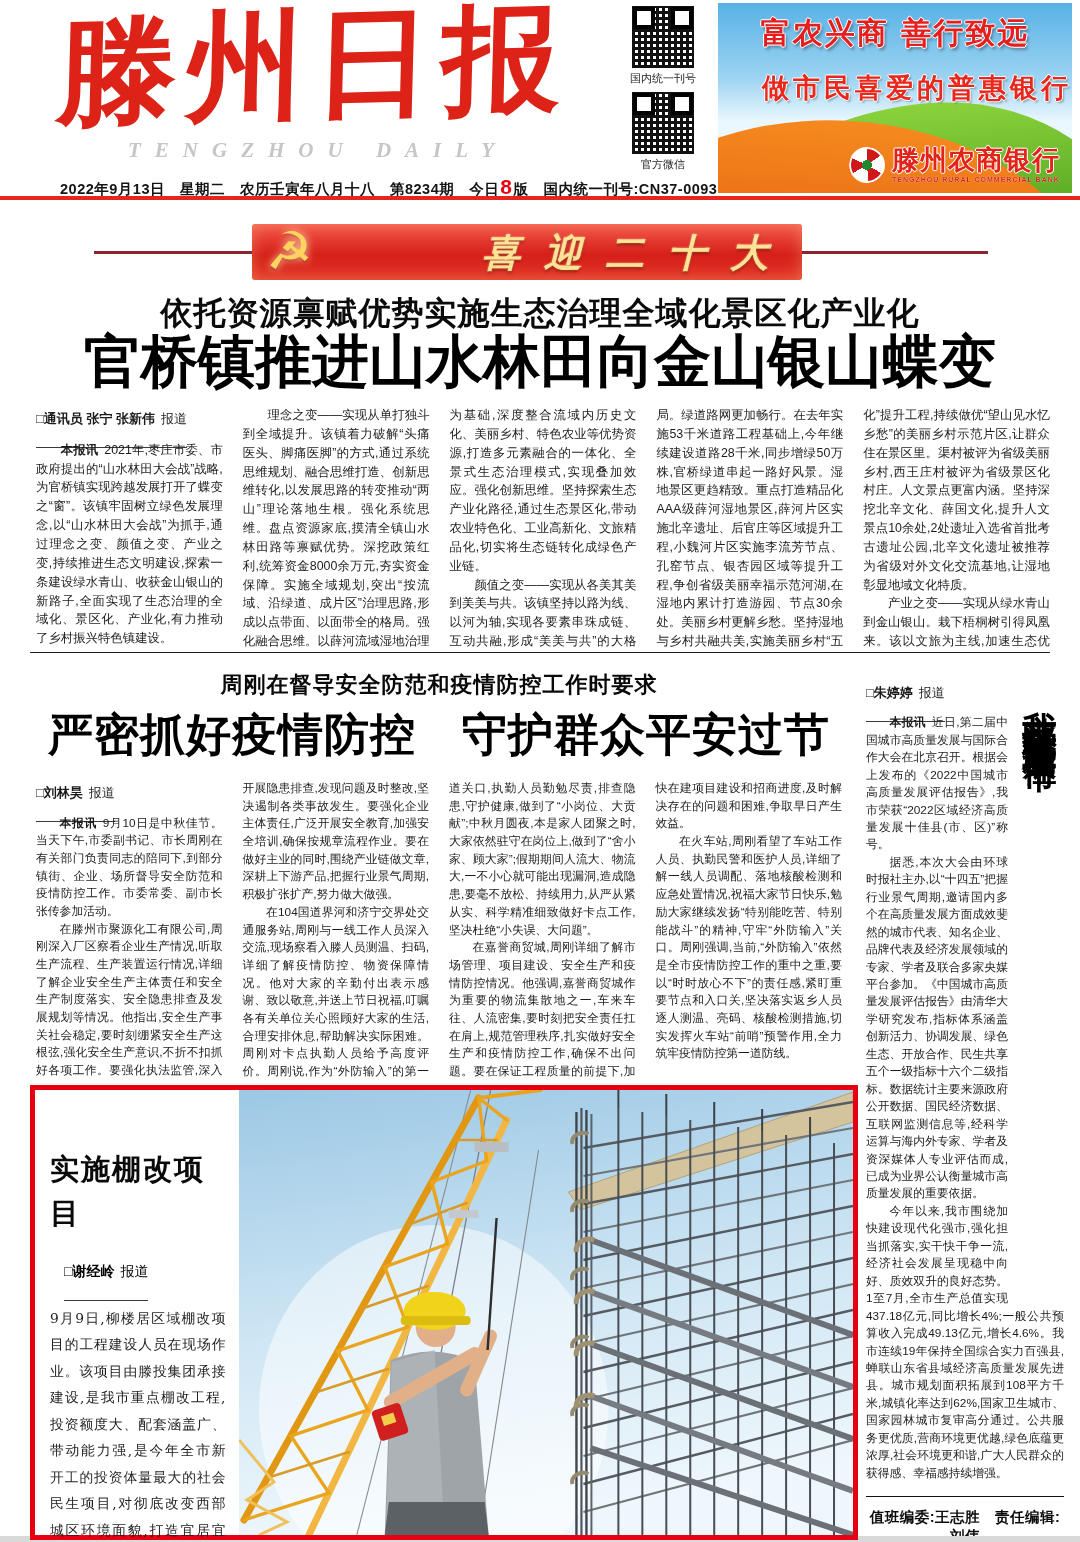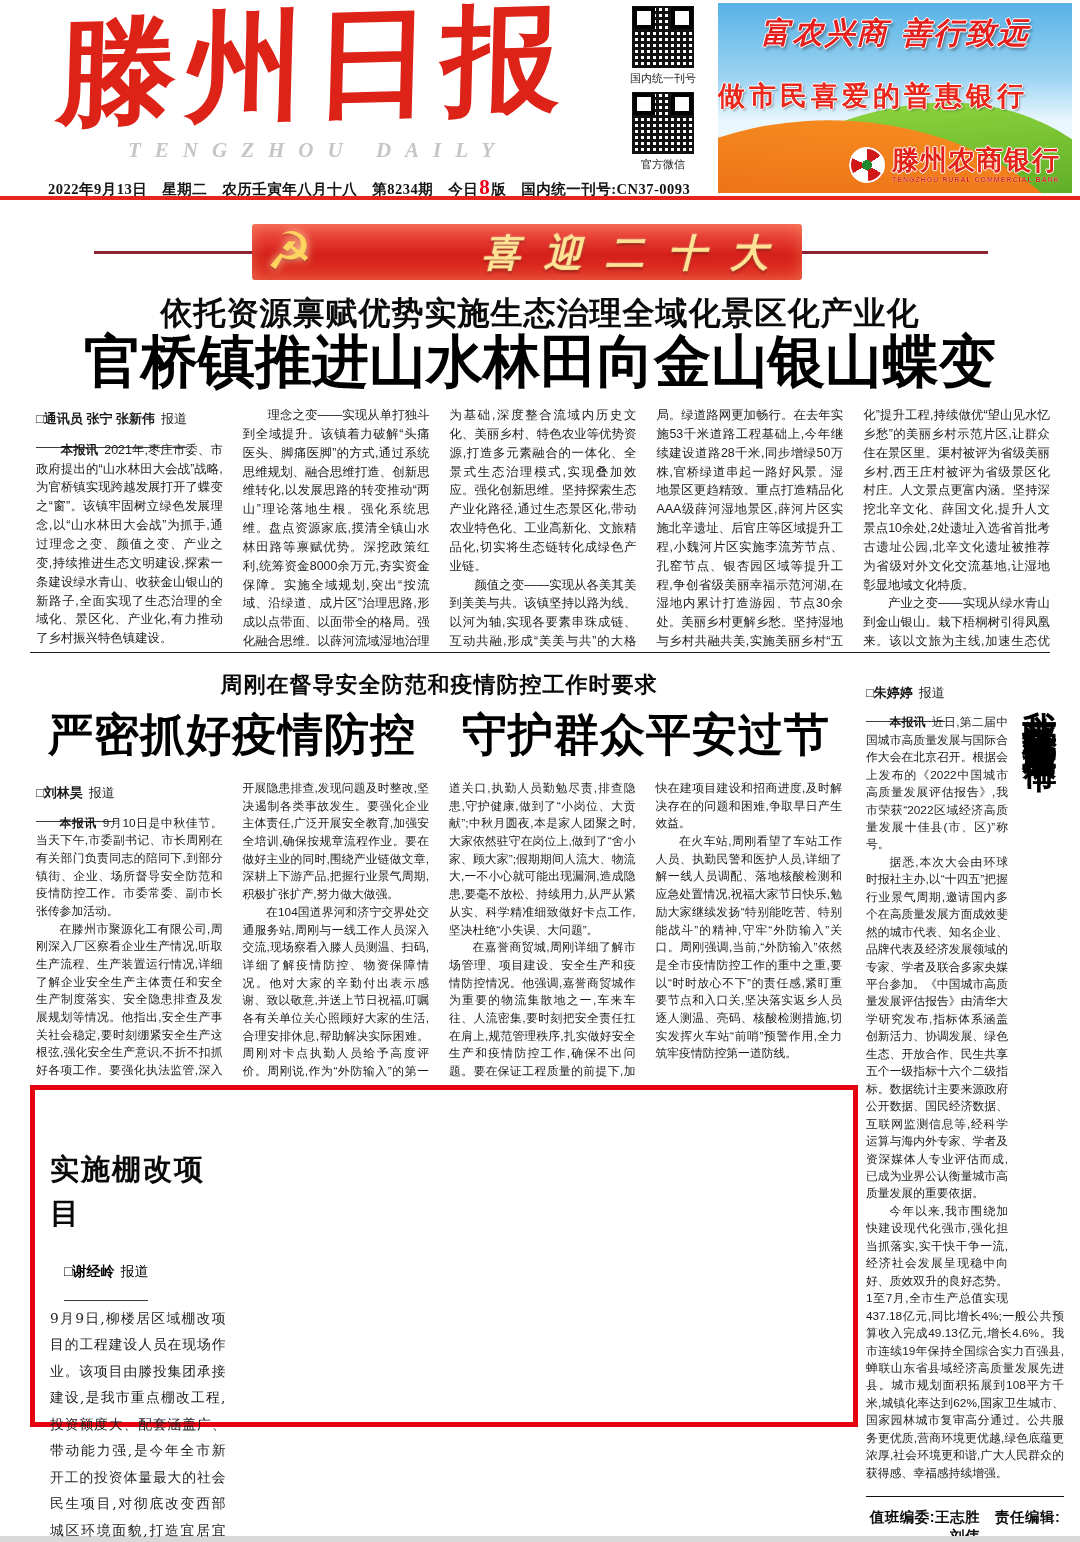--- a/index.html
+++ b/index.html
@@ -25,37 +25,37 @@
   
   .bank-ad { position:absolute; left:718px; top:3px; width:354px; height:190px; overflow:hidden;
     background:linear-gradient(180deg,#57b2e6 0%,#9ed4f2 40%,#e9f7fe 62%,#f4fbff 100%); }
   .hill-green { position:absolute; right:-70px; bottom:-92px; width:460px; height:180px;
     background:linear-gradient(180deg,#8bd23c,#3f9317); border-radius:55% 45% 0 0 / 100% 100% 0 0;
     transform:rotate(-5deg); }
   .hill-orange { position:absolute; left:-130px; bottom:-108px; width:520px; height:180px;
     background:linear-gradient(180deg,#f58a1f,#e35a0e); border-radius:50% 50% 0 0 / 100% 100% 0 0;
     transform:rotate(4deg); }
   .bank-slogan1 { position:relative; margin-top:10px; text-align:center; font-family:"DejaVu Serif",serif;
-    font-style:italic; font-size:30px; font-weight:900; color:#e51e1e; letter-spacing:2px;
+    font-size:30px; font-weight:900; color:#e51e1e; letter-spacing:2px;
     text-shadow:-1px 0 #fff,1px 0 #fff,0 -1px #fff,0 1px #fff,2px 3px 3px rgba(40,40,40,.45); }
-  .bank-slogan2 { position:relative; margin-top:24px; text-align:left; font-size:27px; font-weight:900;
+  .bank-slogan2 { position:relative; margin-top:16px; text-align:right; font-size:27px; font-weight:900;
     color:#e8281c; letter-spacing:4px;
     text-shadow:-1px 0 #fff,1px 0 #fff,0 -1px #fff,0 1px #fff,2px 2px 2px rgba(40,40,40,.35); }
   .bank-brand-row { position:absolute; right:12px; bottom:10px; display:flex; align-items:center; gap:7px; }
   .bank-logo { width:36px; height:36px; border-radius:50%;
     background: radial-gradient(circle at center,#1d8a2e 0 5px,transparent 5px),
       repeating-conic-gradient(#d01818 0 55deg,#fff 55deg 120deg); box-shadow:0 0 0 2px #fff inset; }
   .bank-brand { font-size:27px; font-weight:900; color:#e3231a; letter-spacing:1px;
     text-shadow:-1px 0 #fff,1px 0 #fff,0 -1px #fff,0 1px #fff; line-height:1; }
   .bank-brand-en { font-size:7px; font-weight:bold; color:#d02020; letter-spacing:1px; margin-top:2px;
     text-shadow:0 0 1px #fff; }
 
   
-  .dateline { position:absolute; left:48px; top:175px; font-size:14.5px; font-weight:600; color:#141414;
-    white-space:nowrap; letter-spacing:.5px;font-family:Liberation Serif, serif; }
+  .dateline { position:absolute; left:60px; top:175px; font-size:14.5px; font-weight:600; color:#141414;
+    white-space:nowrap; letter-spacing:.5px; }
   .edition-num { color:#e60012; font-size:21px; font-weight:900; padding:0 1px; }
   .red-rule { position:absolute; left:0; top:196px; width:1080px; height:4px; background:#e8241c; }
 
   
   .banner-line { position:absolute; top:251px; height:3px; background:#8d2330; }
   .banner-line.left { left:94px; width:158px; }
   .banner-line.right { left:802px; width:186px; }
   .banner { position:absolute; left:252px; top:224px; width:550px; height:56px;
     background:linear-gradient(180deg,#f4564a 0%,#d6201a 55%,#e23326 100%);
     border-radius:3px; box-shadow:inset 0 0 16px rgba(255,214,140,.35); }
@@ -92,22 +92,22 @@
   
   .a3 { position:absolute; left:866px; top:680px; width:198px; height:816px;
     font-size:11.8px; line-height:1.48; text-align:justify; color:#1c1c1c; overflow:hidden; }
   .a3-vert { float:right; width:48px; height:602px; margin:4px 0 10px 8px;
     writing-mode:vertical-rl; text-orientation:upright; font-size:34px; font-weight:900;
     color:#000; letter-spacing:3px; line-height:48px; font-family:"DejaVu Serif",serif; }
   .editor-line { position:absolute; left:866px; top:1496px; width:198px; border-top:1.5px solid #111;
     padding-top:11px; font-size:14.5px; font-weight:700; color:#0d0d0d; text-align:center; letter-spacing:.5px; }
 
   
-  .photo-box { position:absolute; left:30px; top:1085px; width:828px; height:342px;
-    border:5px solid #e70012; background:#fff; display:flex; z-index:2;flex-direction:column; }
+  .photo-box { position:absolute; left:30px; top:1085px; width:828px; height:455px;
+    border:5px solid #e70012; background:#fff; display:flex; z-index:2; }
   .a4-panel { width:204px; padding:58px 13px 0 15px; }
   .a4-headline { font-size:29px; font-weight:900; color:#0a0a0a; line-height:1.5; letter-spacing:2px; }
   .a4-byline { margin:28px 0 0 14px; font-size:14px; }
   .a4-body { margin-top:24px; font-family:"DejaVu Serif",serif; font-size:13.8px; line-height:1.92;
     text-align:justify; color:#1f1f1f; letter-spacing:.5px; }
   .a4-photo { flex:1; overflow:hidden; }
   .a4-photo svg { display:block; width:100%; height:100%; }
 
   .bottom-strip { position:absolute; left:0; top:1536px; width:1080px; height:6px; background:#d9d9d9; z-index:1; }
 </style>

